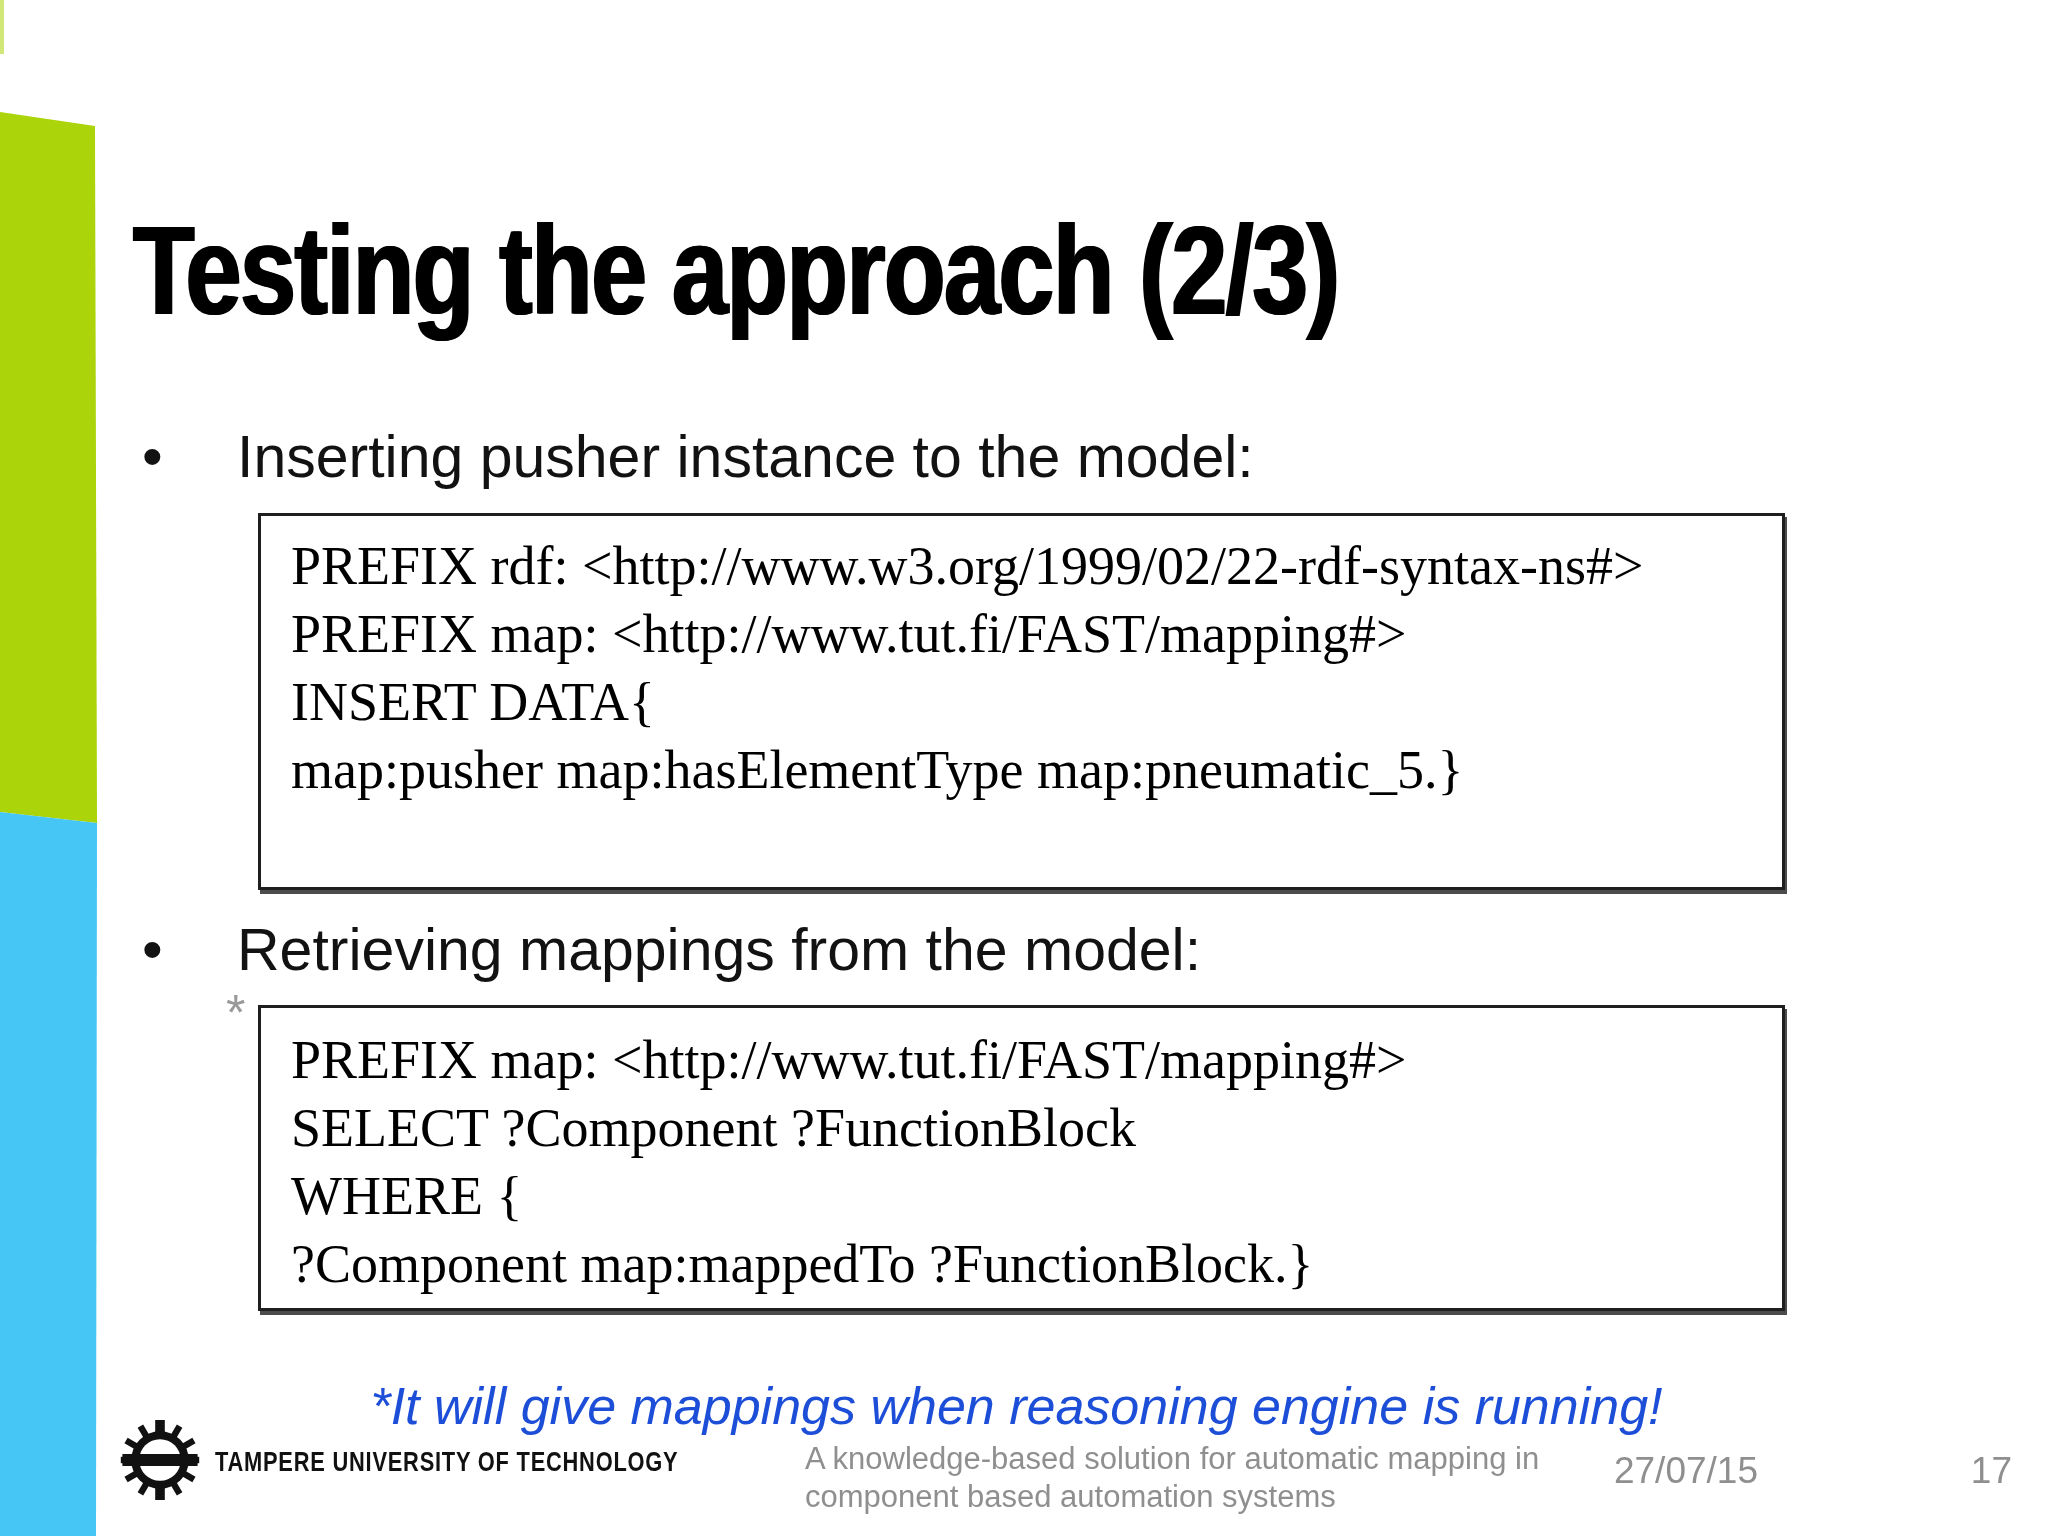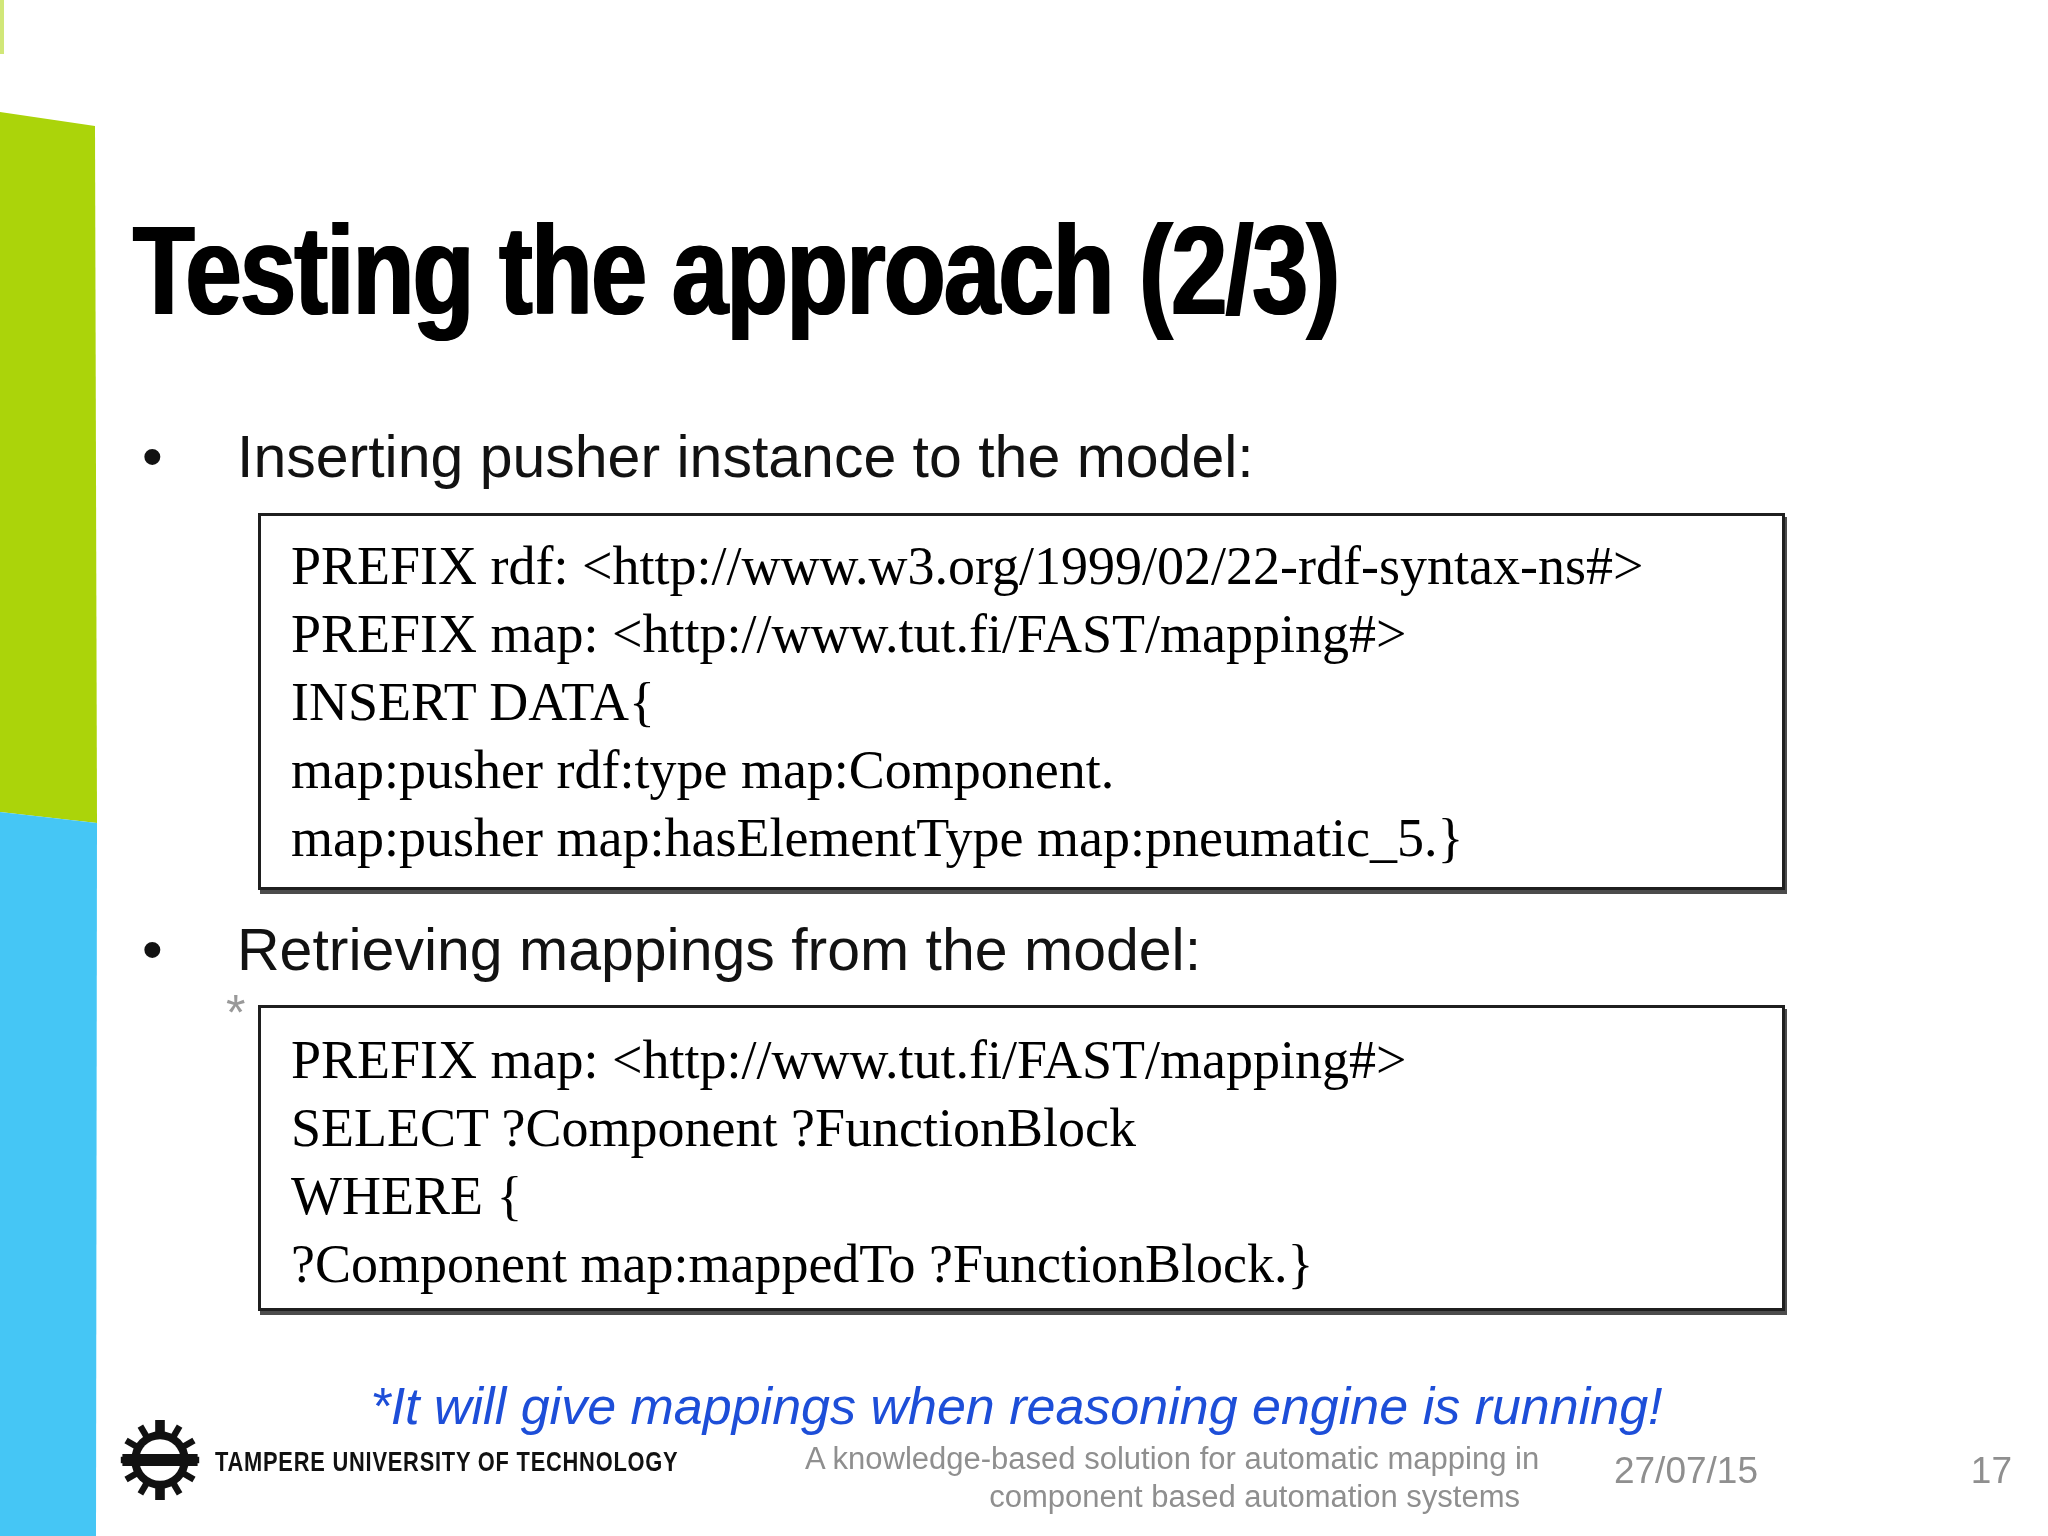--- a/index.html
+++ b/index.html
@@ -51,21 +51,21 @@
   }
   
   .footer-logo{position:absolute;left:120px;top:1420px;width:80px;height:80px;}
   .footer-university{
     position:absolute;left:215px;top:1446px;
     font-size:28px;font-weight:700;letter-spacing:1px;color:#111;
     white-space:nowrap;transform:scaleX(.78);transform-origin:left top;
   }
   .footer-caption{
     position:absolute;left:805px;top:1440px;width:715px;
-    text-align:right;font-size:31px;line-height:38px;color:#8f8f8f;
+    text-align:left;font-size:31px;line-height:38px;color:#8f8f8f;
   }
   .footer-caption div{white-space:nowrap;}
   .footer-date{
     position:absolute;left:1578px;top:1450px;width:180px;text-align:right;
     font-size:37px;color:#8f8f8f;white-space:nowrap;
   }
   .footer-page{
     position:absolute;left:1932px;top:1450px;width:80px;text-align:right;
     font-size:37px;color:#8f8f8f;white-space:nowrap;
   }
@@ -85,21 +85,20 @@
 
   <div class="bullet-row" id="bullet-1">
     <span class="dot">•</span>
     <span class="label">Inserting pusher instance to the model:</span>
   </div>
 
   <div class="code-box" id="code-box-1">
     <div class="code-line">PREFIX rdf: &lt;http://www.w3.org/1999/02/22-rdf-syntax-ns#&gt;</div>
     <div class="code-line">PREFIX map: &lt;http://www.tut.fi/FAST/mapping#&gt;</div>
     <div class="code-line">INSERT DATA{</div>
-    <div class="code-line">map:pusher rdf:type map:Component.</div>
     <div class="code-line">map:pusher map:hasElementType map:pneumatic_5.}</div>
   </div>
 
   <div class="bullet-row" id="bullet-2">
     <span class="dot">•</span>
     <span class="label">Retrieving mappings from the model:</span>
   </div>
 
   <span class="asterisk">*</span>
 

